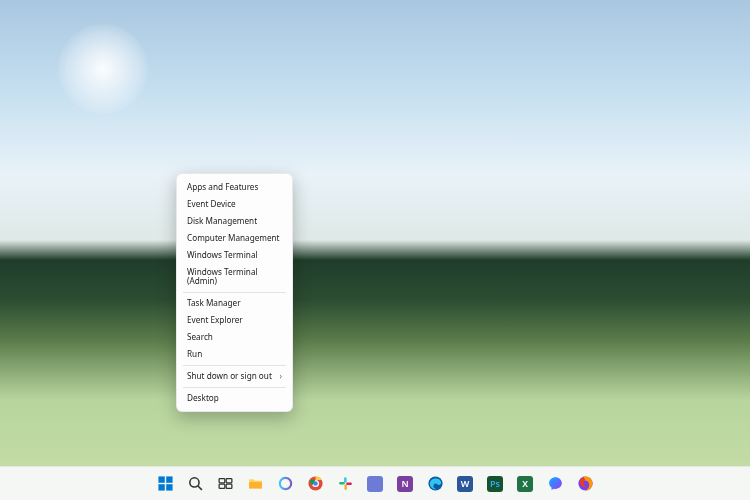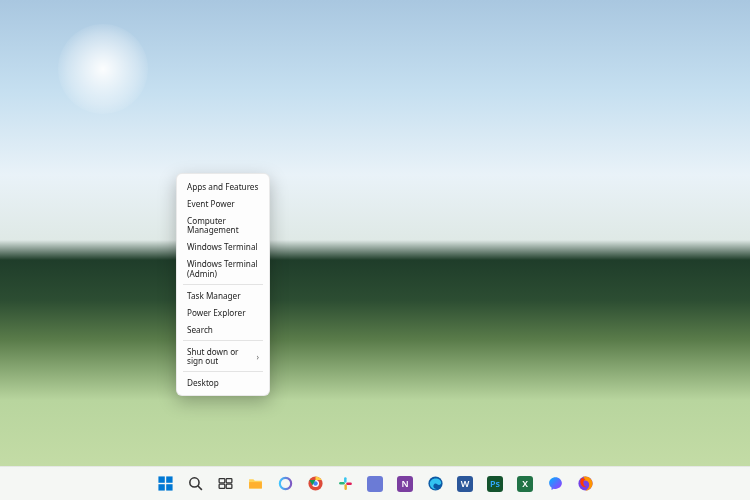--- a/index.html
+++ b/index.html
@@ -12,21 +12,21 @@
       linear-gradient(to bottom,
         #a9c7e0 0%, #c5dff0 18%, #e9f2f8 35%, #dfe9e6 48%,
         #1f3d2a 52%, #2c4d32 60%, #5a7c4a 68%, #b8d59e 80%, #c9dfa9 100%);
   }
   .sun { position:absolute; top:24px; left:58px; width:90px; height:90px;
     background: radial-gradient(circle, rgba(255,255,255,.95) 0%, rgba(255,255,255,.3) 55%, rgba(255,255,255,0) 75%);
     border-radius:50%; }
 
   
   .ctx {
-    position: absolute; left: 176px; top: 173px; width: 94px;
+    position: absolute; left: 176px; top: 173px; width: 117px;
     background: #fdfdfd; border-radius: 6px;
     box-shadow: 0 6px 18px rgba(0,0,0,.25);
     padding: 4px 0;
     border: 1px solid rgba(0,0,0,.08);
   }
   .ctx-item {
     font-size: 8.2px; color: #222; padding: 3.8px 10px;
     cursor: default; display:flex; align-items:center; justify-content:space-between;
     line-height:1.15;
   }
@@ -53,40 +53,46 @@
 <body>
 
 <div class="desktop">
   <div class="sun"></div>
 
   <div class="ctx" id="ctx">
       <div class="ctx-item">
         <span>Apps and Features</span>
       </div>
       <div class="ctx-item">
-        <span>Event Power</span>
+        <span>Event Device</span>
+      </div>
+      <div class="ctx-item">
+        <span>Disk Management</span>
       </div>
       <div class="ctx-item">
         <span>Computer Management</span>
       </div>
       <div class="ctx-item">
         <span>Windows Terminal</span>
       </div>
       <div class="ctx-item">
         <span>Windows Terminal (Admin)</span>
       </div>
       <div class="ctx-sep"></div>
       <div class="ctx-item">
         <span>Task Manager</span>
       </div>
       <div class="ctx-item">
-        <span>Power Explorer</span>
+        <span>Event Explorer</span>
       </div>
       <div class="ctx-item">
         <span>Search</span>
+      </div>
+      <div class="ctx-item">
+        <span>Run</span>
       </div>
       <div class="ctx-sep"></div>
       <div class="ctx-item">
         <span>Shut down or sign out</span>
         <span class="chev">›</span>
       </div>
       <div class="ctx-sep"></div>
       <div class="ctx-item">
         <span>Desktop</span>
       </div>

